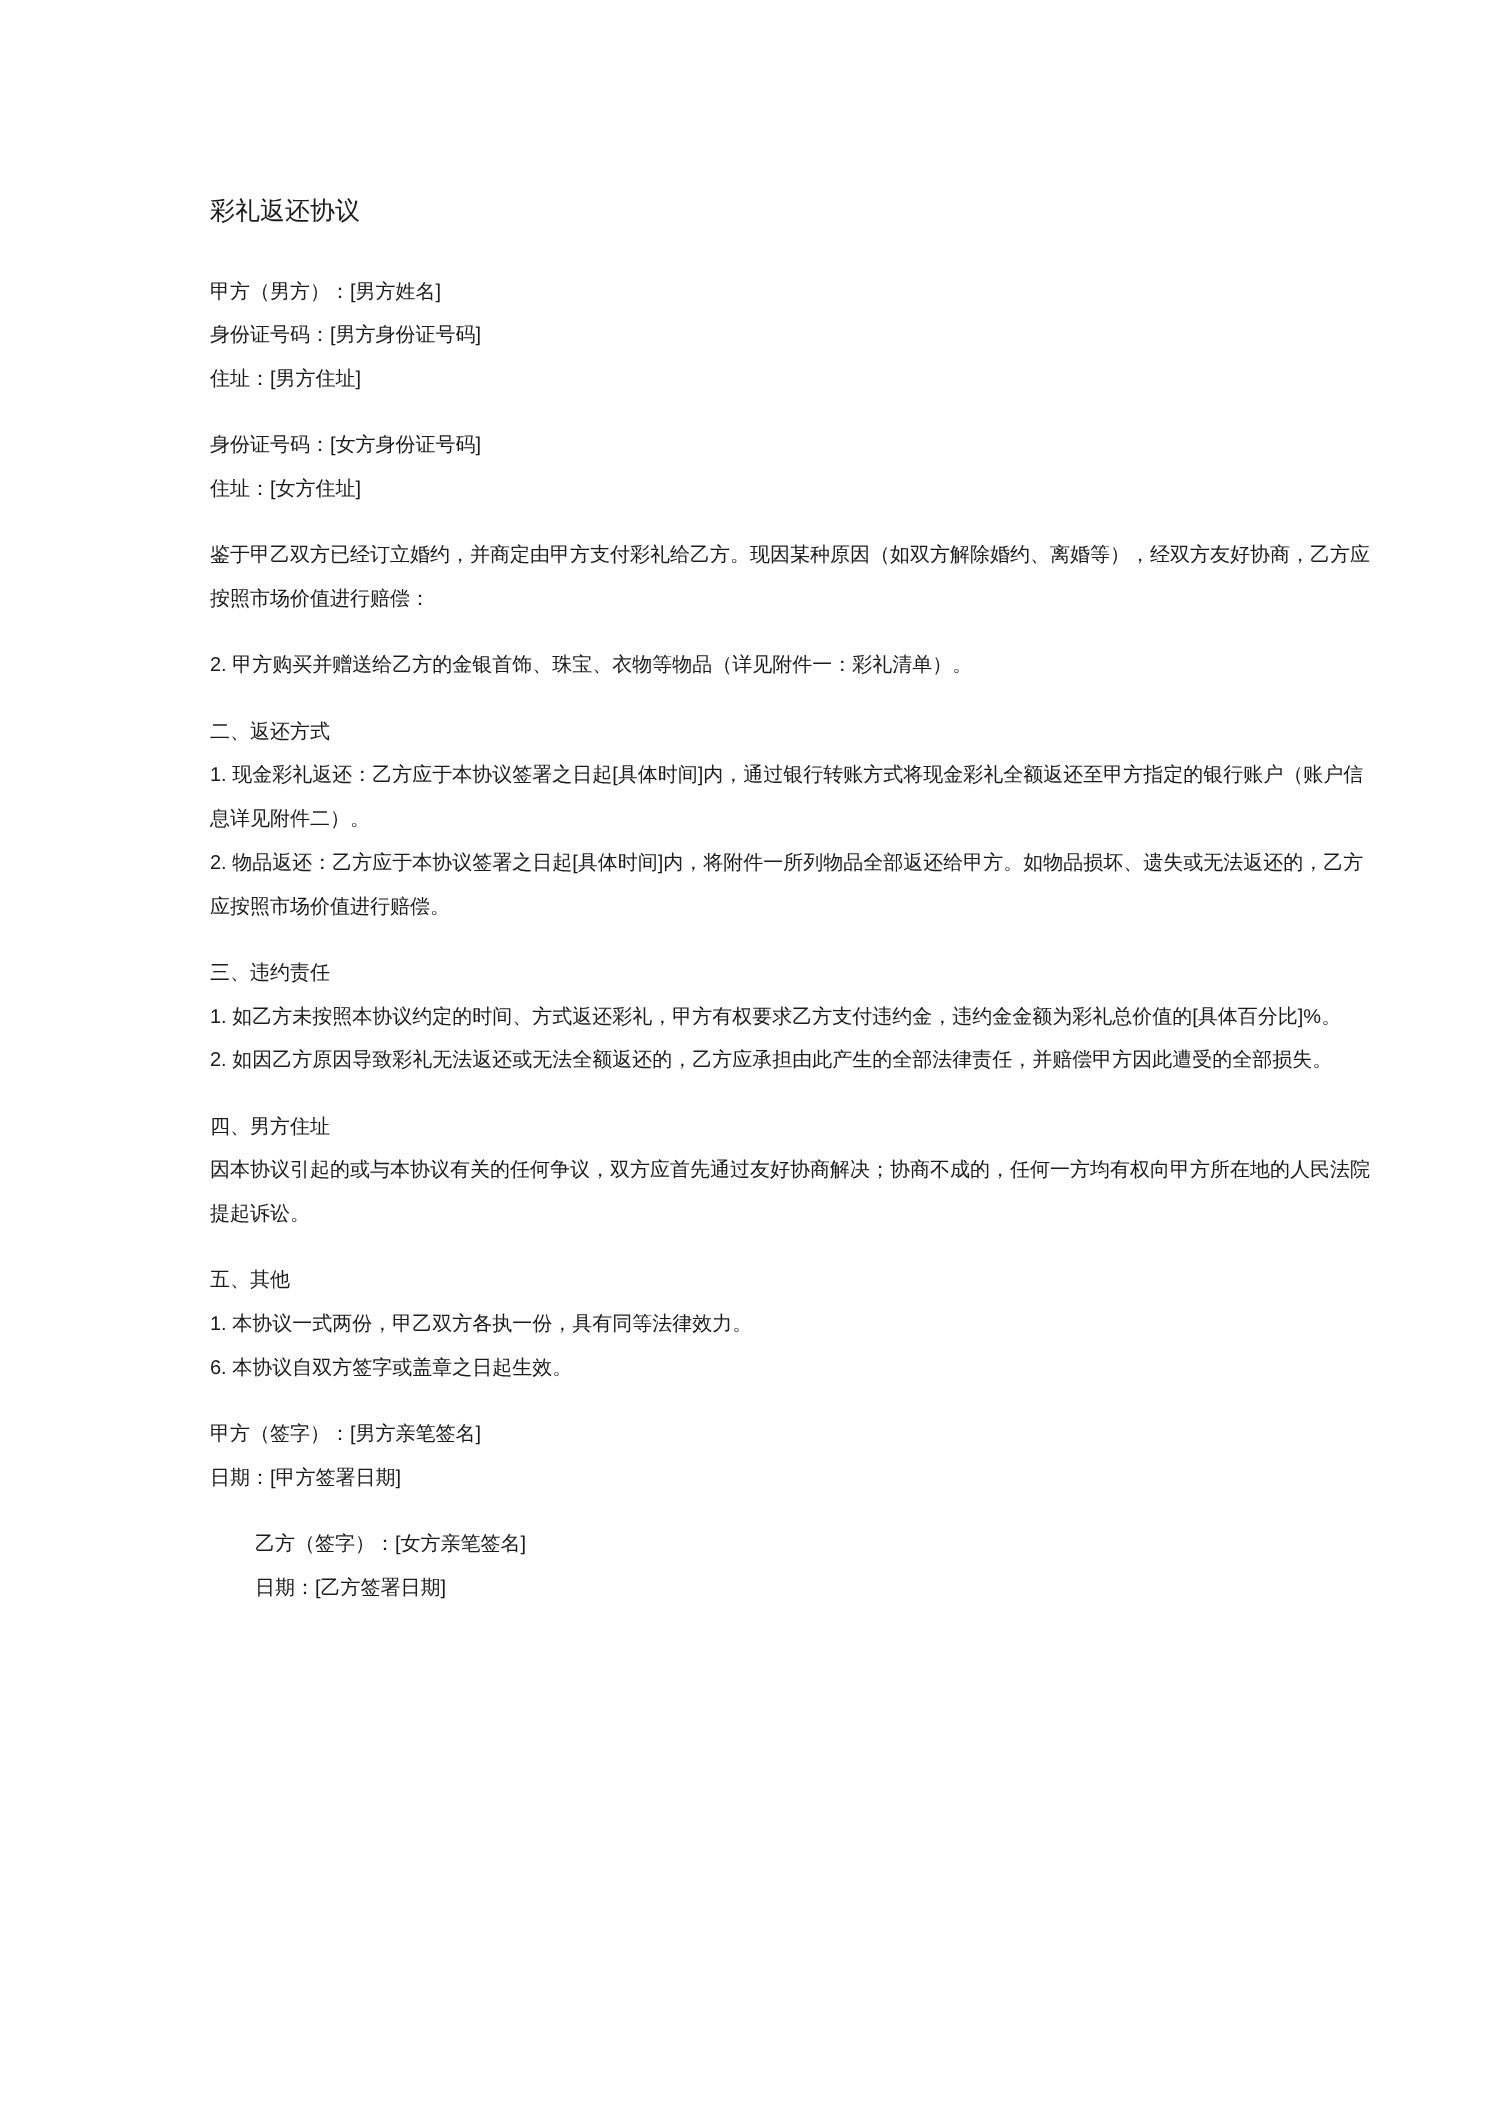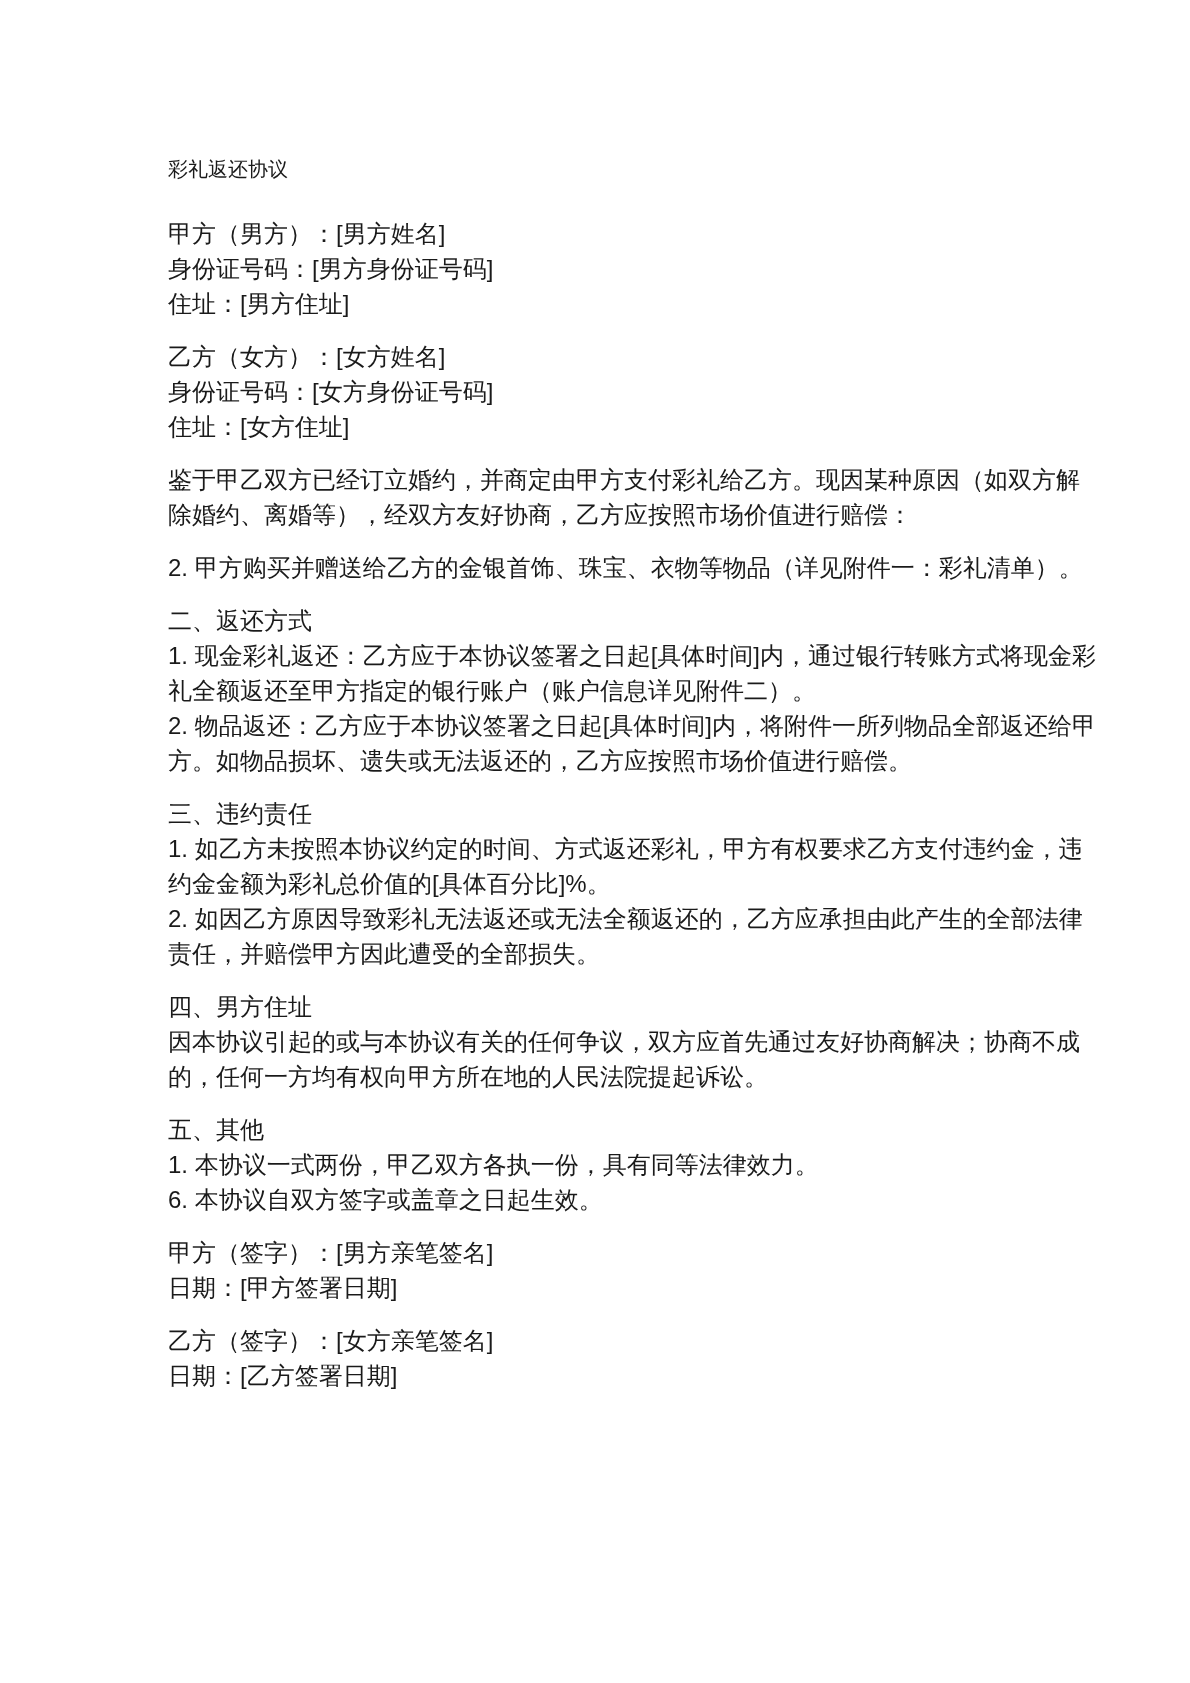--- a/index.html
+++ b/index.html
@@ -23,43 +23,42 @@
     background: var(--page-bg);
     overflow: hidden;
   }
   .doc-title {
     font-size: 20px;
     font-weight: normal;
     line-height: 35px;
     margin-bottom: 29px;
   }
   .block { margin-bottom: 18px; }
-  .block:last-child { margin-bottom: 0; }
+  .block:last-child { margin-bottom: 0; margin-left: 36px; }
   .line, .para {
-    font-size: 24px;
+    font-size: 16px;
     line-height: 35px;
     text-align: left;
     word-break: break-all;
   }
 </style>
 </head>
 <body>
 
 <div class="page">
 
   <h1 class="doc-title">彩礼返还协议</h1>
 
   <div class="block">
     <p class="line">甲方（男方）：[男方姓名]</p>
     <p class="line">身份证号码：[男方身份证号码]</p>
     <p class="line">住址：[男方住址]</p>
   </div>
 
   <div class="block">
-    <p class="line">乙方（女方）：[女方姓名]</p>
     <p class="line">身份证号码：[女方身份证号码]</p>
     <p class="line">住址：[女方住址]</p>
   </div>
 
   <div class="block">
     <p class="para">鉴于甲乙双方已经订立婚约，并商定由甲方支付彩礼给乙方。现因某种原因（如双方解除婚约、离婚等），经双方友好协商，乙方应按照市场价值进行赔偿：</p>
   </div>
 
   <div class="block">
     <p class="para">2. 甲方购买并赠送给乙方的金银首饰、珠宝、衣物等物品（详见附件一：彩礼清单）。</p>

